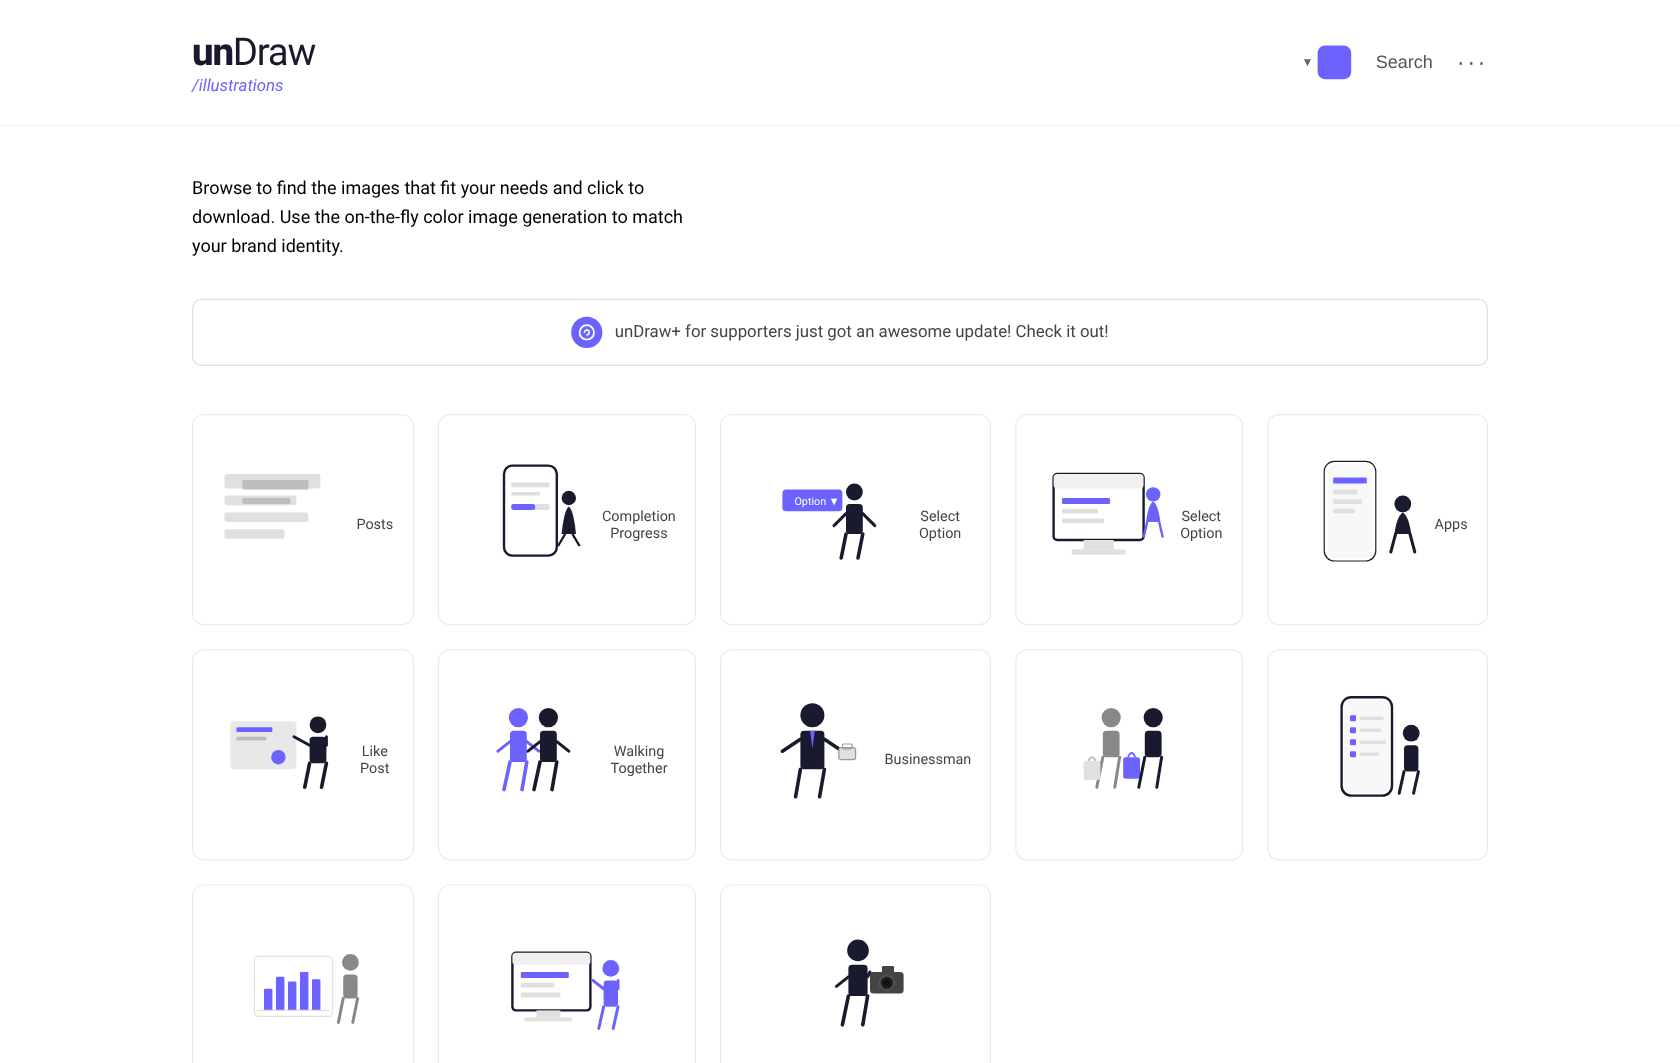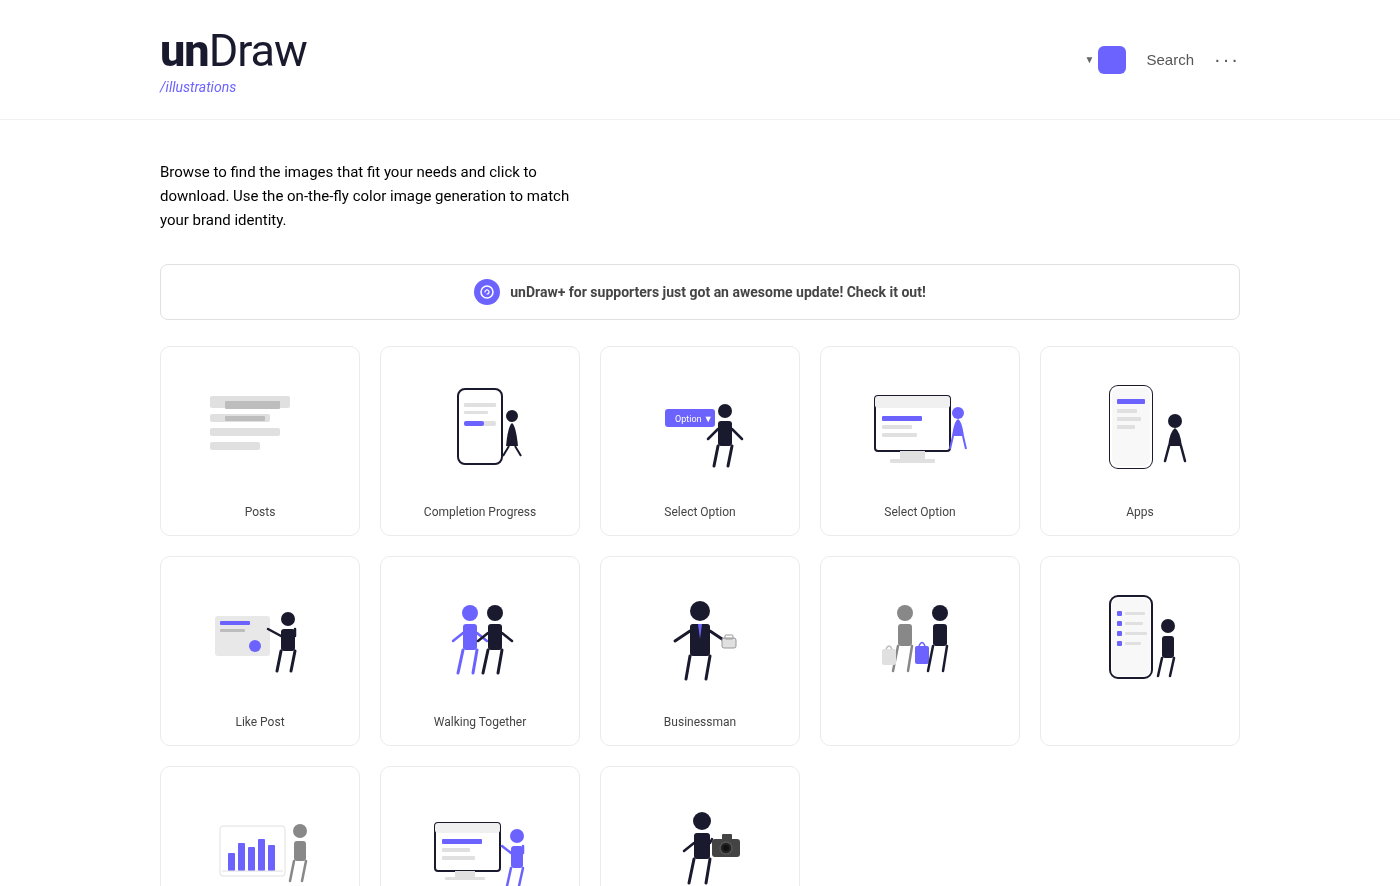--- a/index.html
+++ b/index.html
@@ -10,21 +10,21 @@
     }
     header {
       display: flex;
       align-items: center;
       justify-content: space-between;
       padding: 24px 160px;
       border-bottom: 1px solid #f0f0f0;
     }
     .logo-area {}
     .logo {
-      font-size: 45px;
+      font-size: 32px;
       font-weight: 800;
       color: #1a1a2e;
       letter-spacing: -1px;
     }
     .logo span { font-weight: 400; }
     .subtitle {
       color: #6c63ff;
       font-size: 14px;
       margin-top: 2px;
       font-style: italic;
@@ -81,25 +81,24 @@
       max-width: 420px;
     }
     .banner {
       display: flex;
       align-items: center;
       justify-content: center;
       gap: 10px;
       border: 1px solid #e0e0e0;
       border-radius: 8px;
       padding: 14px 24px;
-      margin-bottom: 26px;
+      margin-bottom: 40px;
       font-size: 14px;
       color: #444;
       cursor: pointer;
-      font-weight: bold;
     }
     .banner-icon {
       width: 26px;
       height: 26px;
       border-radius: 50%;
       background: #6c63ff;
       display: flex;
       align-items: center;
       justify-content: center;
       color: white;
@@ -107,21 +106,21 @@
     }
     .grid {
       display: grid;
       grid-template-columns: repeat(5, 1fr);
       gap: 20px;
     }
     .card {
       border: 1px solid #ebebeb;
       border-radius: 10px;
       display: flex;
-      flex-direction: column;
+      flex-direction: row;
       align-items: center;
       padding: 24px 16px 16px;
       cursor: pointer;
       transition: box-shadow 0.15s;
       background: #fff;
     }
     .card-image {
       width: 100%;
       height: 120px;
       display: flex;

